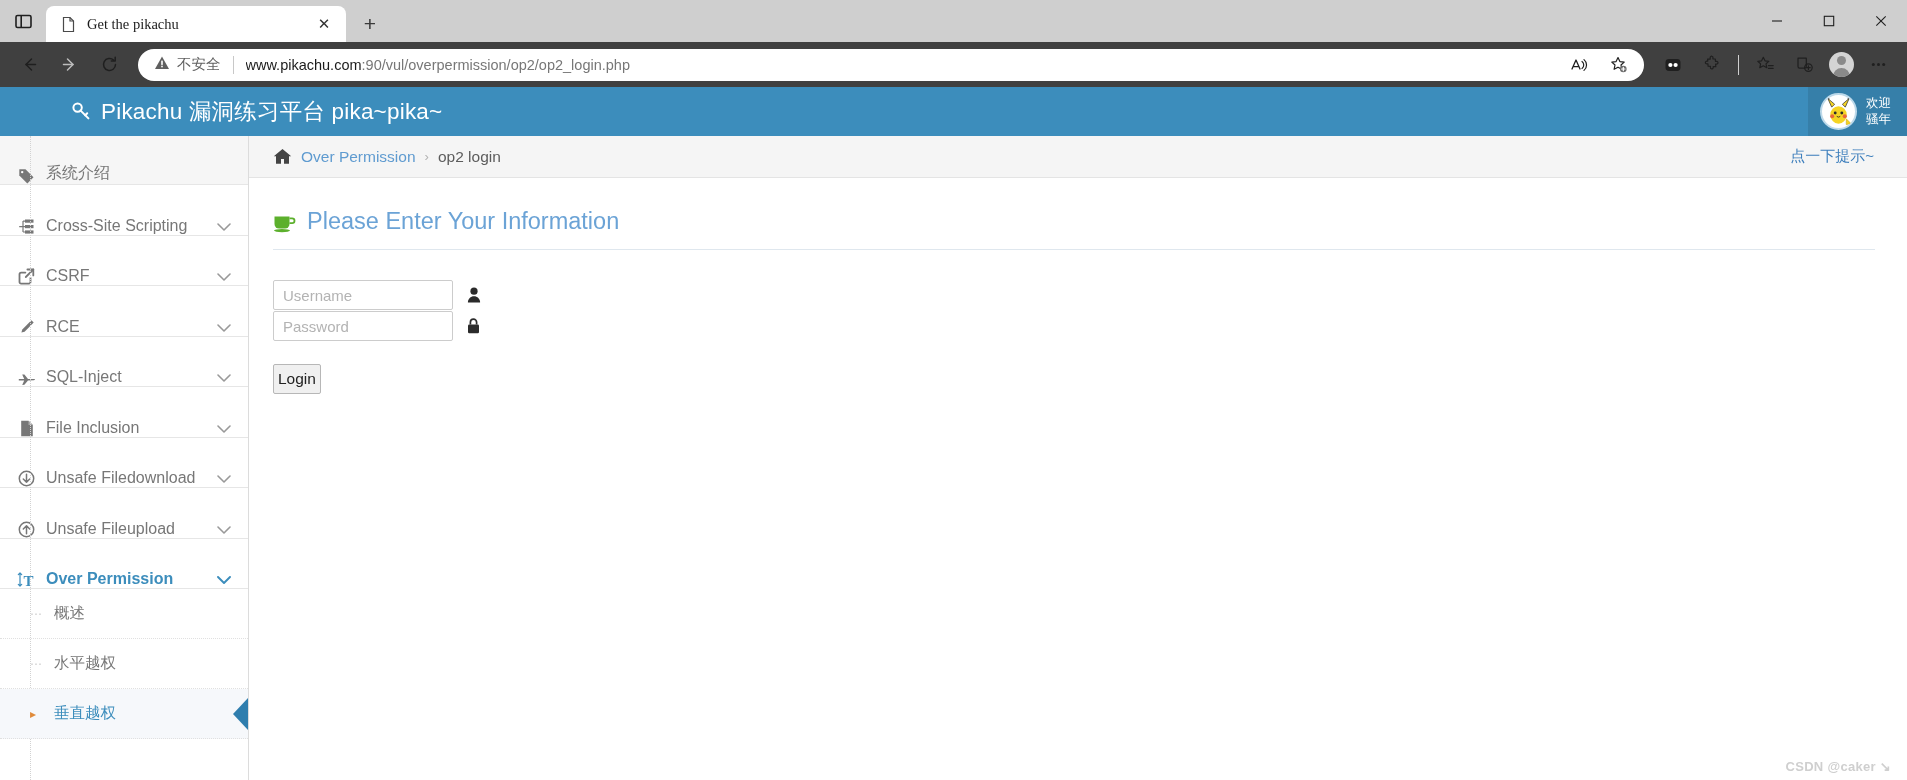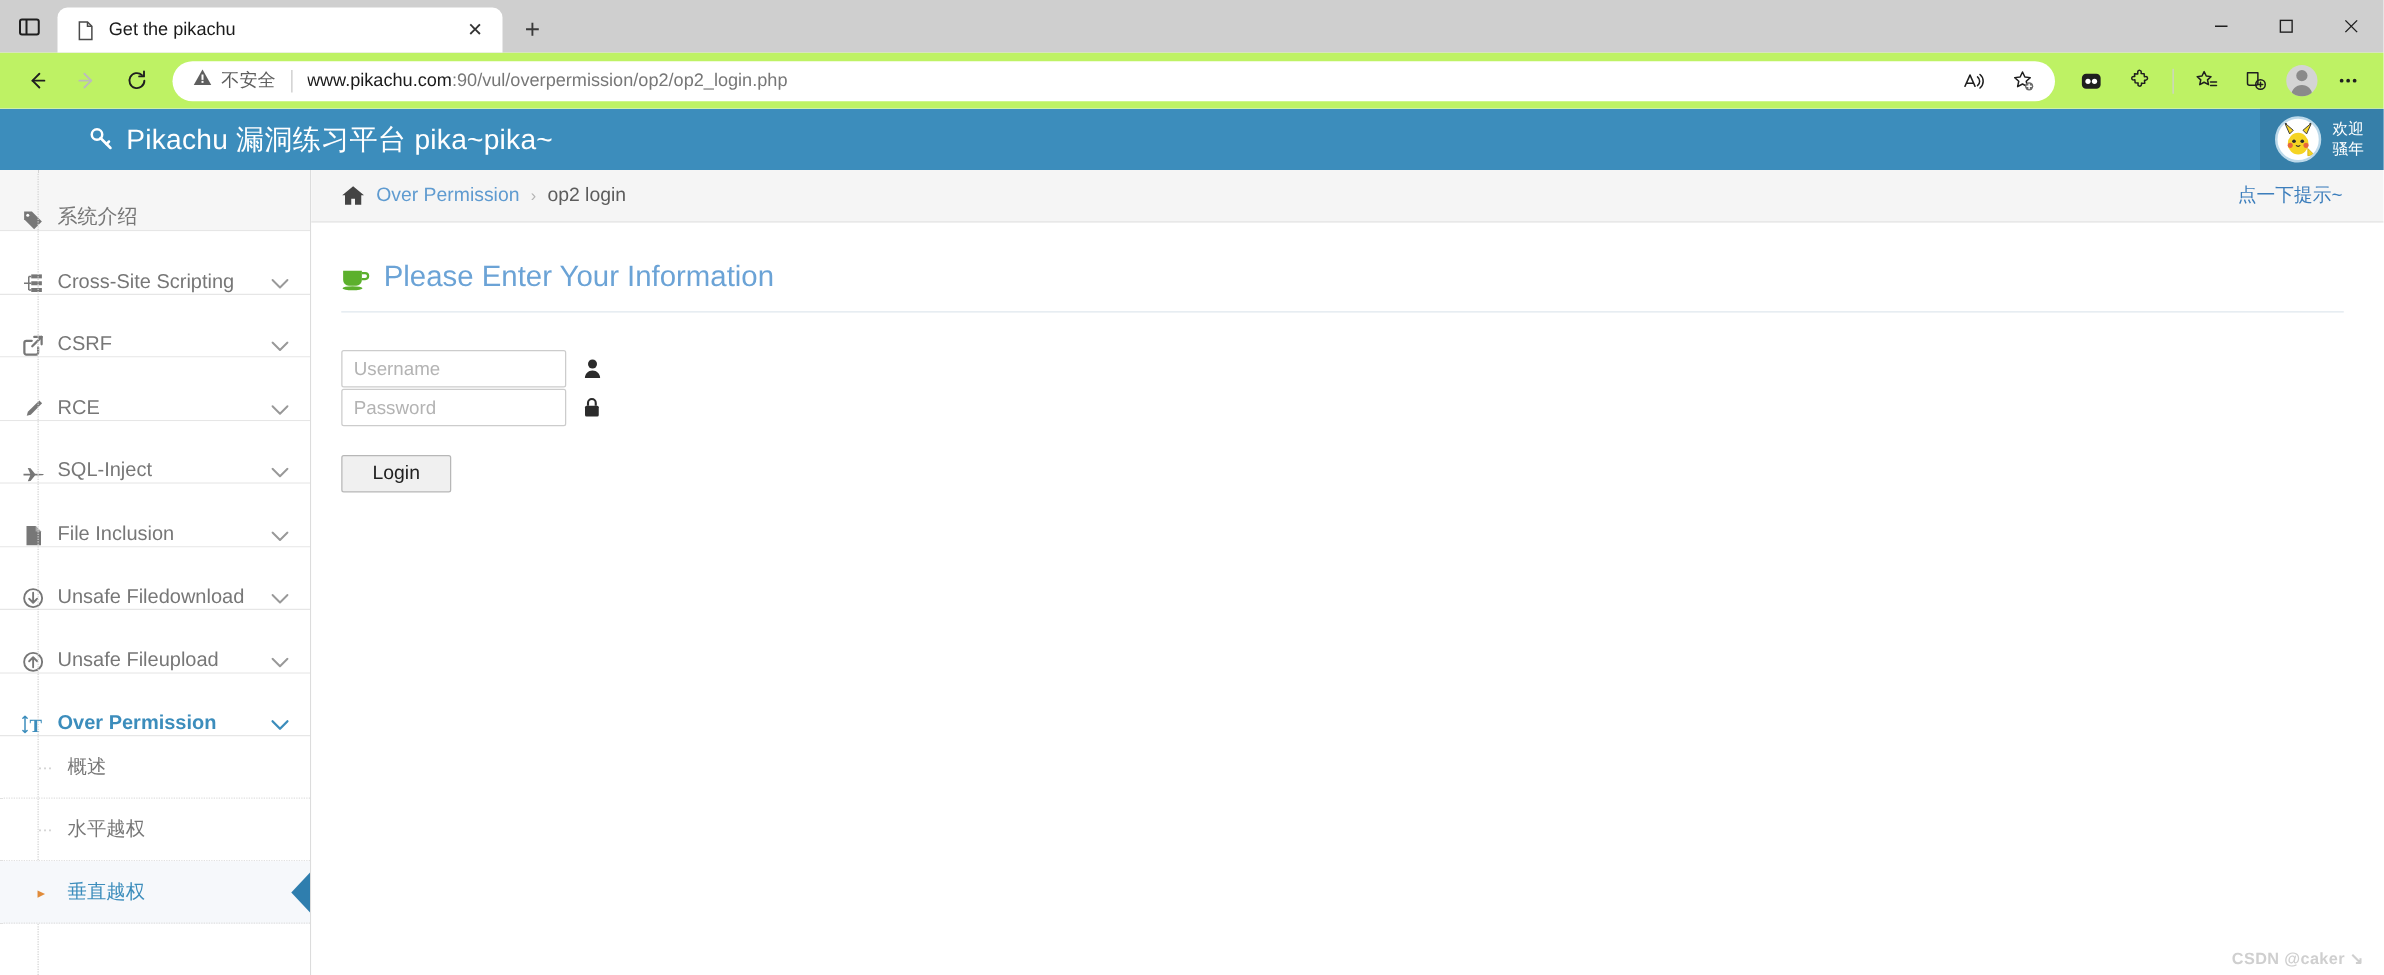--- a/index.html
+++ b/index.html
@@ -18,26 +18,27 @@
     height:42px; background:#cfcfcf;
     display:flex; align-items:flex-end; position:relative; flex:0 0 42px;
   }
   .tab-actions {
     width:46px; height:42px; display:flex; align-items:center; justify-content:center;
     cursor:pointer;
   }
   .tab-actions svg { display:block; }
 
   .tab {
-    height:36px; width:356px; background:#ffffff;
+    height:36px; width:300px; background:#ffffff;
     border-radius:8px 8px 0 0;
     display:flex; align-items:center; gap:10px;
     padding:0 10px 0 14px;
     position:relative;
     cursor:pointer;
+    font-family:Liberation Serif, serif;
   }
   .tab .page-icon { width:17px; height:17px; flex:0 0 17px; }
   .tab .tab-title {
     flex:1; font-size:14.5px; color:#1b1b1b; white-space:nowrap;
     overflow:hidden; text-overflow:ellipsis;
   }
   .tab .tab-close {
     width:24px; height:24px; border-radius:4px;
     display:flex; align-items:center; justify-content:center;
     font-size:15px; color:#333; cursor:pointer; flex:0 0 24px;
@@ -49,21 +50,21 @@
   }
   .winctrls {
     position:absolute; right:0; top:0; height:42px; display:flex;
   }
   .winctrls div {
     width:52px; height:42px; display:flex; align-items:center; justify-content:center;
     cursor:pointer; color:#1f1f1f;
   }
 
   .toolbar {
-    height:45px; background:#bef264; display:flex; align-items:center;
+    height:45px; background:#404040; display:flex; align-items:center;
     padding:0 10px; gap:2px; flex:0 0 45px;
   }
   .tb-btn {
     width:38px; height:34px; border-radius:5px;
     display:flex; align-items:center; justify-content:center;
     cursor:pointer; color:#1f1f1f; flex:0 0 38px;
   }
   .tb-btn.dim { color:#bcbcbc; }
 
   .omnibox {
@@ -192,21 +193,21 @@
   .form-field { display:flex; align-items:center; gap:14px; margin-bottom:1px; }
   .form-field input {
     width:180px; height:30px; border:1px solid #ccc; border-radius:2px;
     padding:0 9px; font-size:15px; color:#333; outline:none;
     font-family:"Liberation Sans", sans-serif; background:#fff;
   }
   .form-field input::placeholder { color:#b3b3b3; }
   .field-icon { color:#333; display:flex; align-items:center; width:16px; }
   .spacer { height:22px; }
   .login-btn {
-    height:30px; padding:0 24px; background:#f0f0f0;
+    height:30px; padding:0 4px; background:#f0f0f0;
     border:1px solid #b7b7b7; border-radius:2px;
     font-size:15.5px; color:#222; cursor:pointer;
     font-family:"Liberation Sans", sans-serif;
   }
 
   .watermark {
     position:absolute; right:16px; bottom:6px;
     font-size:13px; color:#cfcfcf; letter-spacing:.3px; white-space:nowrap;font-weight:bold;
   }
 </style>

